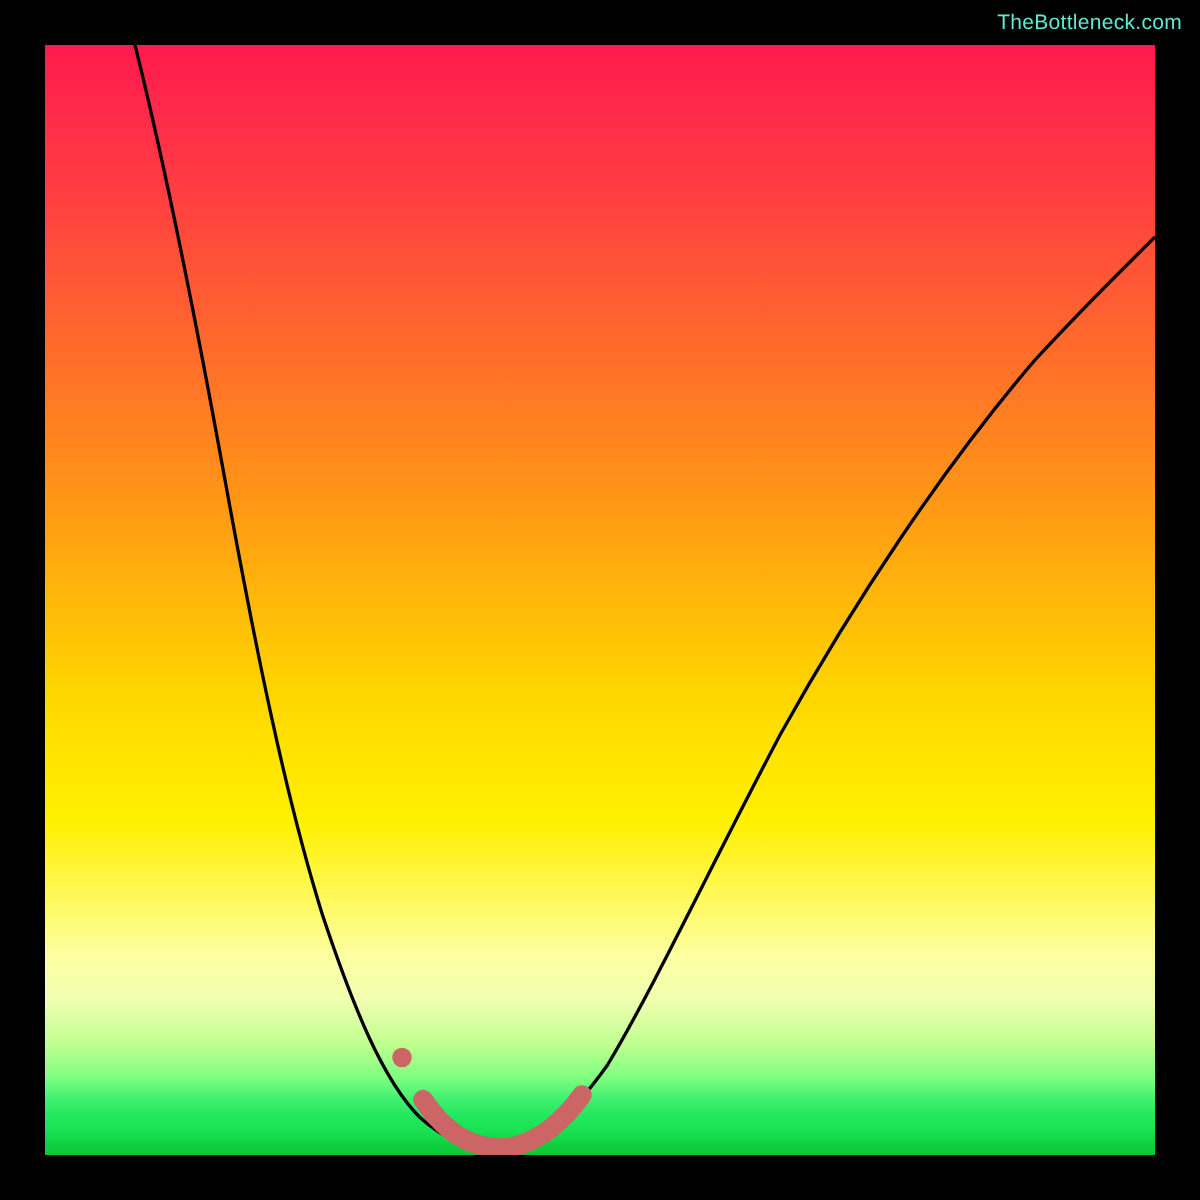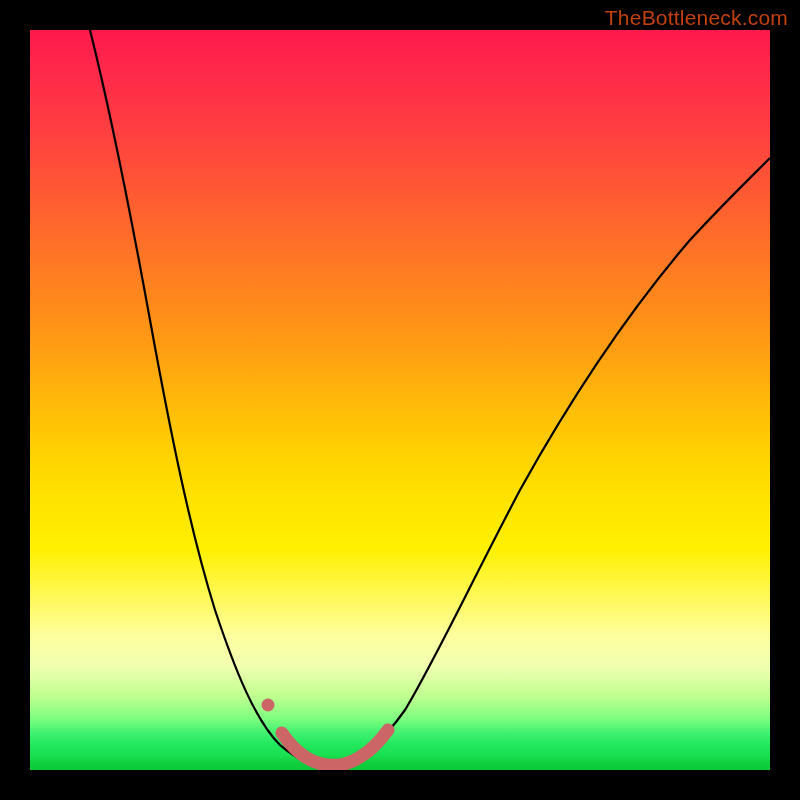--- a/index.html
+++ b/index.html
@@ -56,22 +56,22 @@
     position: absolute;
     inset: 0;
     width: 100%;
     height: 100%;
     overflow: visible;
   }
   .watermark {
     position: absolute;
     top: 6px;
     right: 12px;
-    color: #c2410c;
-    font-size: 21px;
+    color: #5eead4;
+    font-size: 14px;
     font-weight: 400;
     letter-spacing: 0.2px;
   }
 </style>
 </head>
 <body>
 
 <div class="outer">
 
   <div class="plot-area">

